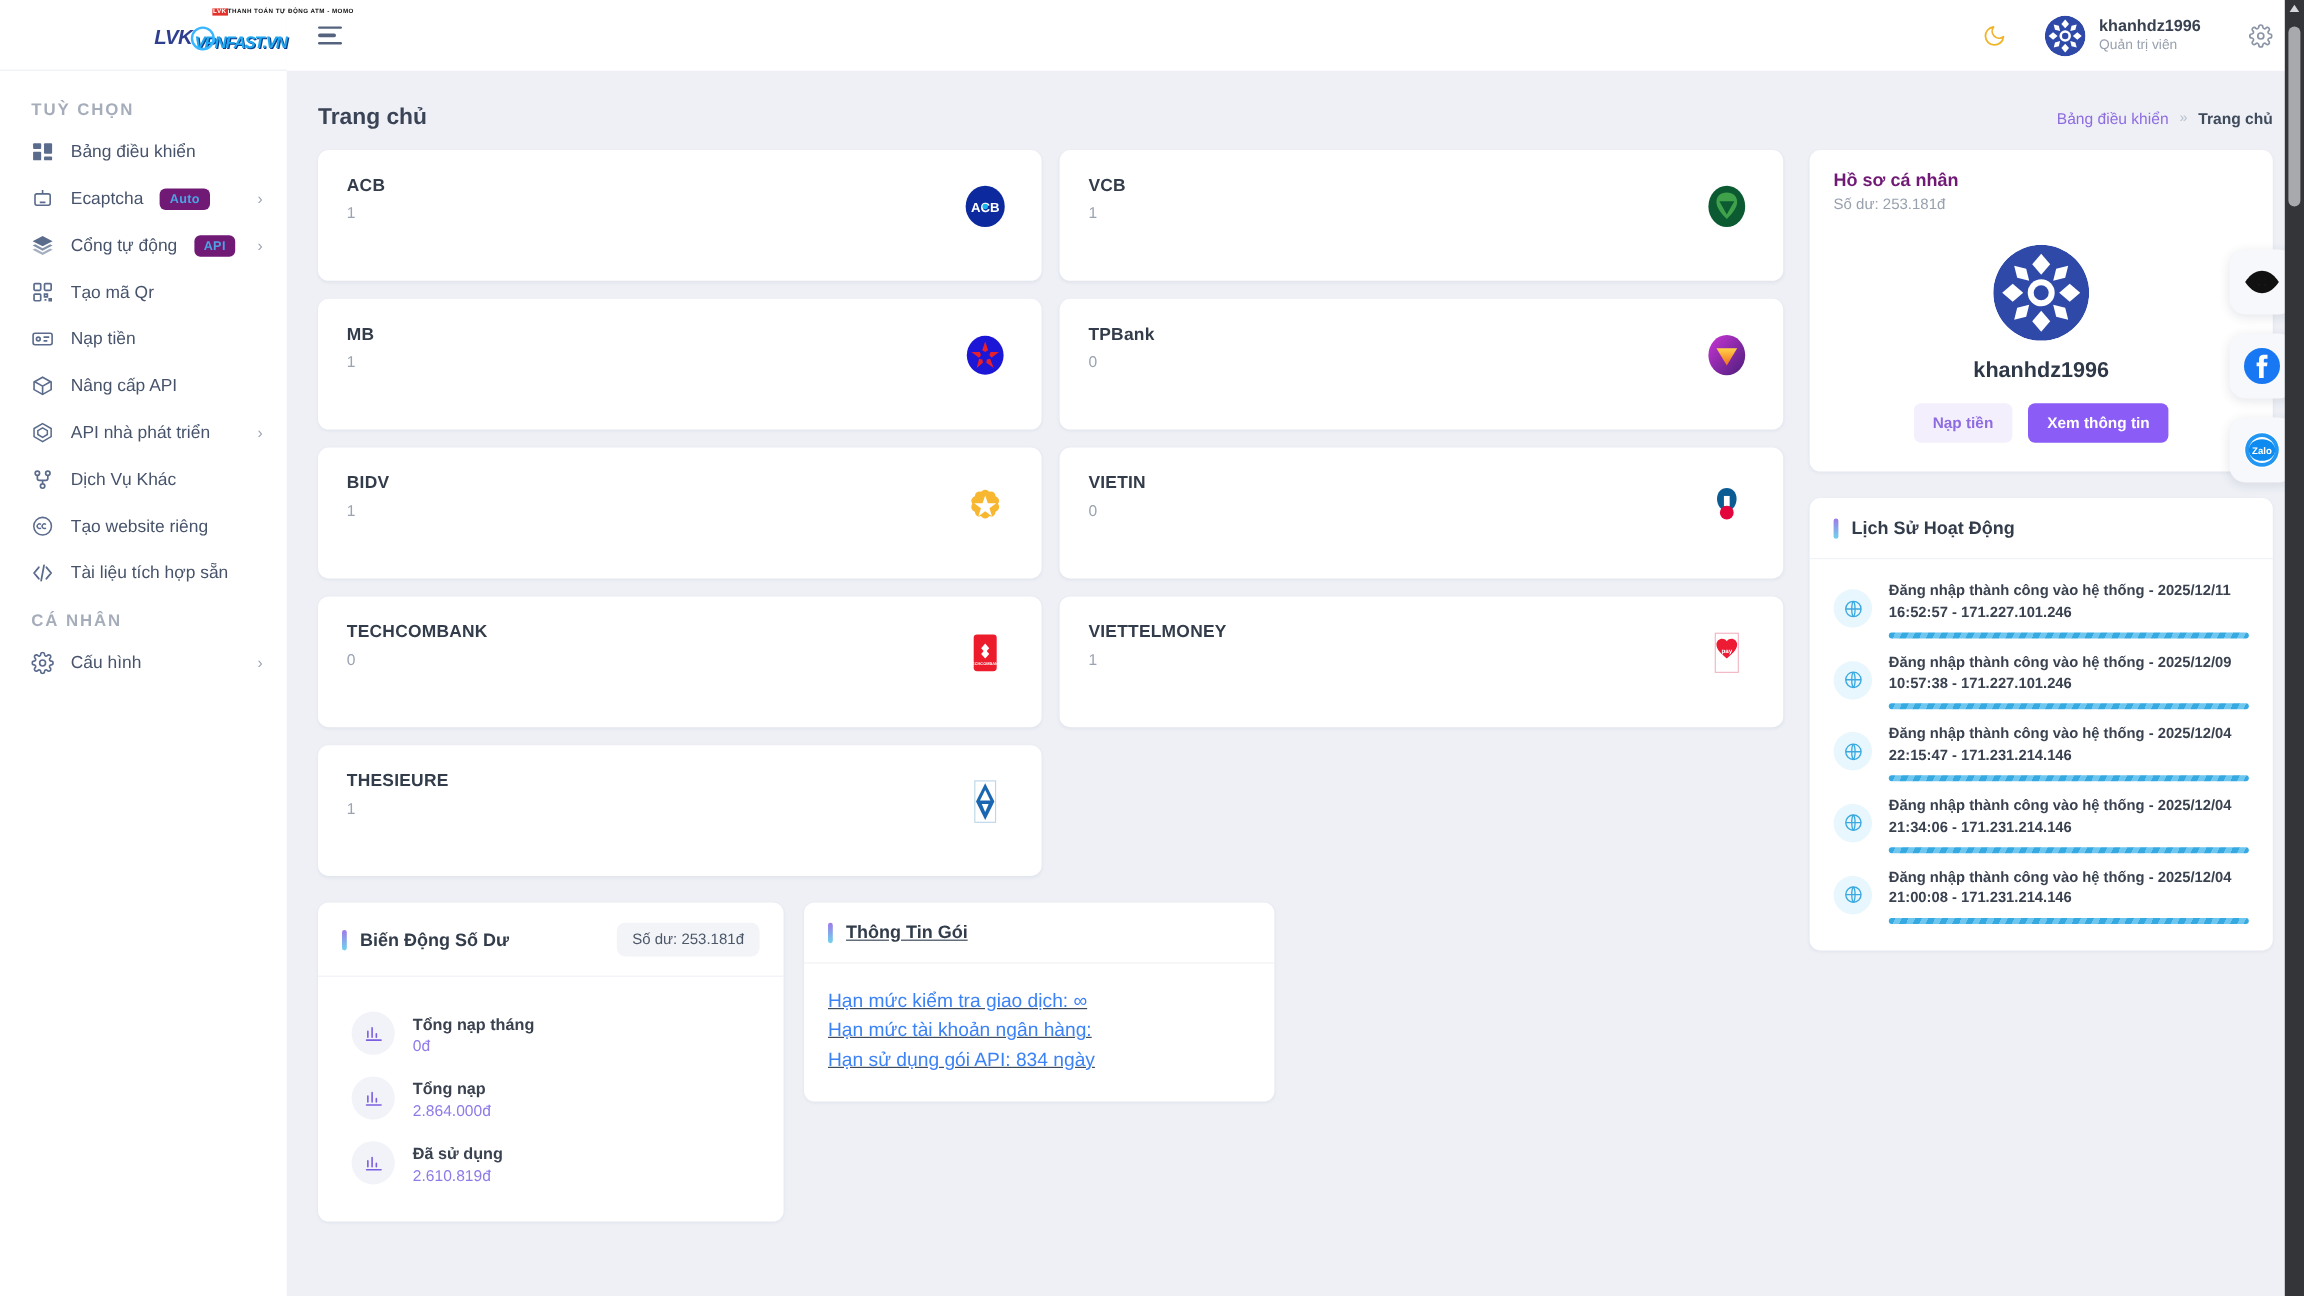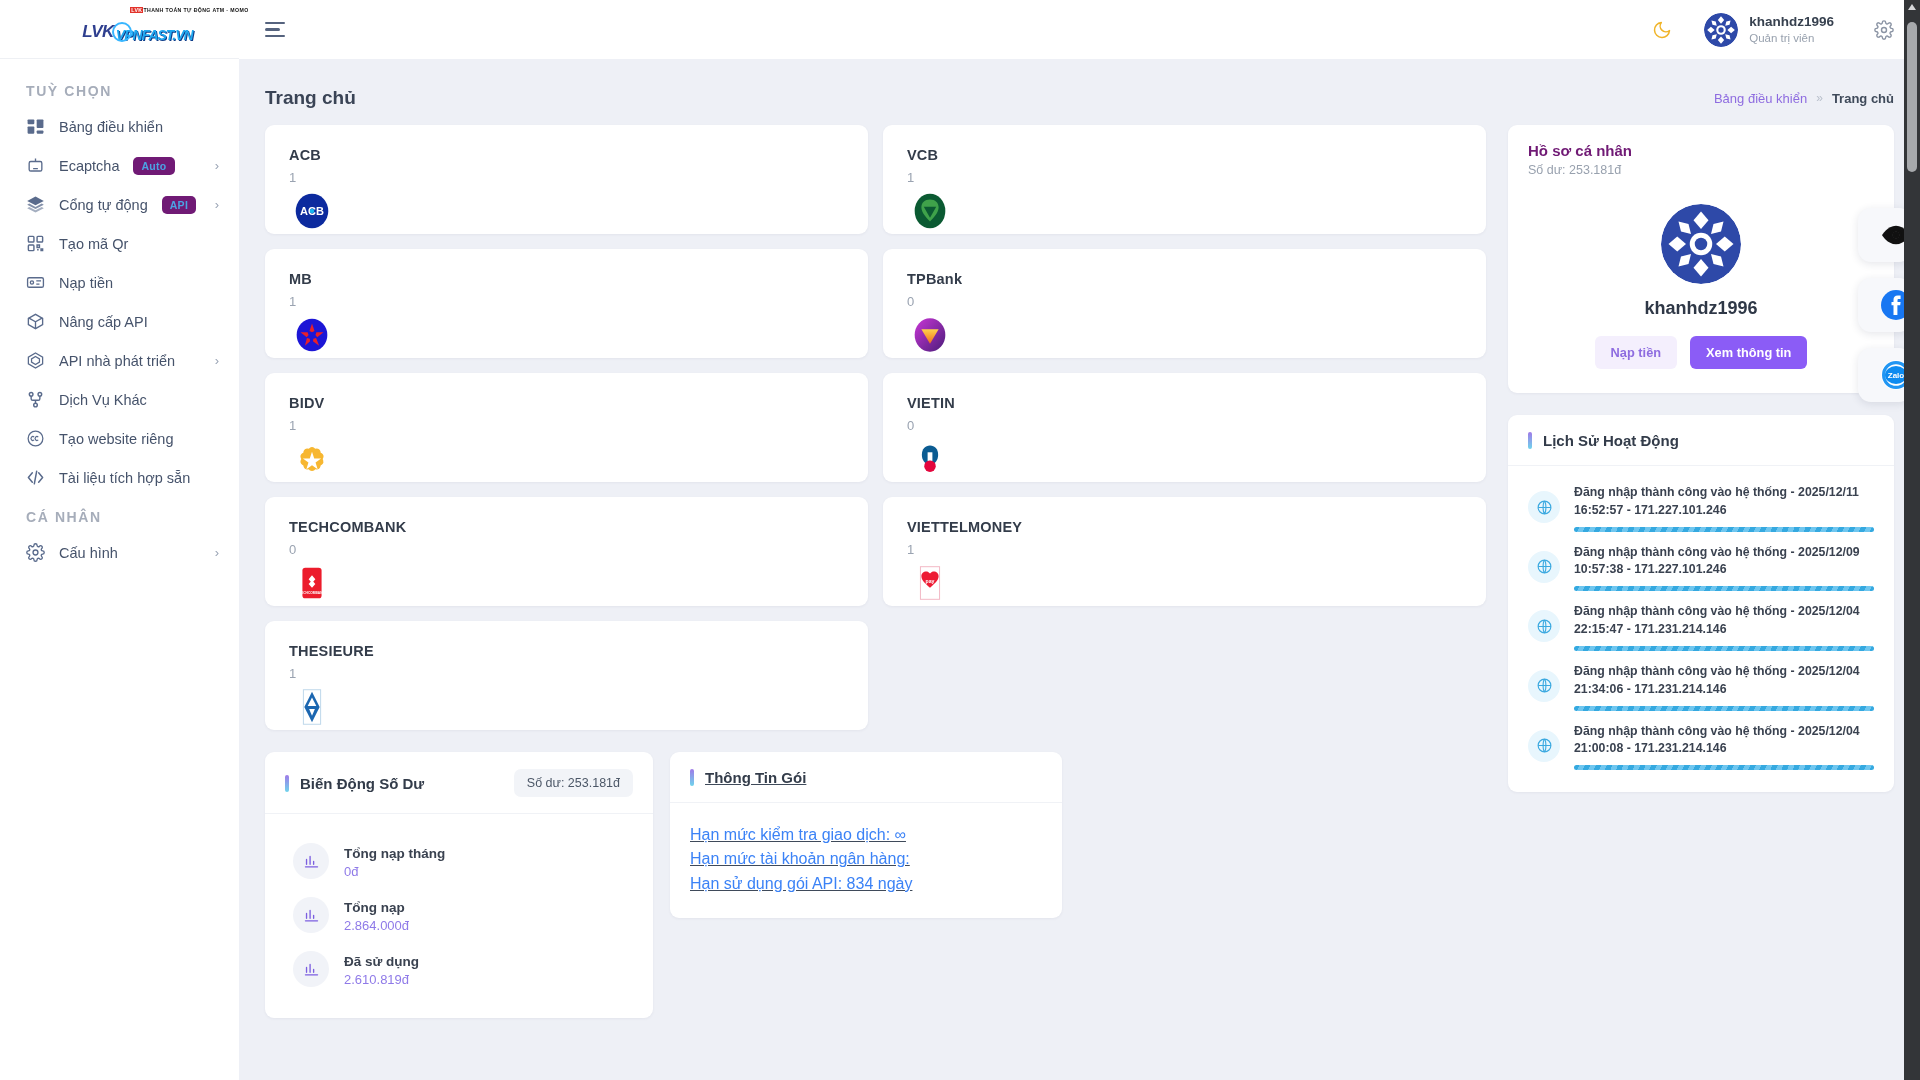--- a/index.html
+++ b/index.html
@@ -11,21 +11,21 @@
     -webkit-font-smoothing:antialiased;
   }
   .app { display:flex; width:1920px; height:1080px; position:relative; }
 
   
   .sidebar {
     width:239px; min-width:239px; height:1080px; background:#ffffff;
     display:flex; flex-direction:column; position:relative; z-index:5;
   }
   .logo-wrap {
-    height:59px; display:flex; align-items:center; justify-content:center;
+    height:59px; display:flex; align-items:center; justify-content:flex-end;
     border-bottom:1px solid #eef0f4;
     padding-left:36px;
   }
   .logo { display:flex; align-items:flex-end; gap:2px; position:relative; padding-top:6px;}
   .logo .lvk {
     font-family:"Liberation Sans", sans-serif; font-weight:bold; font-style:italic;
     font-size:17px; color:#2f3f8f; letter-spacing:-.5px; position:relative; z-index:2;
   }
   .logo .ring {
     position:absolute; left:30px; top:6px; width:20px; height:20px; border-radius:50%;
@@ -93,21 +93,21 @@
     overflow:hidden;
   }
   .col-left { flex:1; min-width:0; }
   .col-right { width:386px; min-width:386px; }
 
   
   .bank-grid { display:grid; grid-template-columns:1fr 1fr; gap:15px 15px; }
   .bank-card {
     background:#fff; border-radius:9px; height:109px; padding:22px 24px 0 24px;
     display:flex; justify-content:space-between; box-shadow:0 1px 3px rgba(30,40,70,.055);
-    cursor:pointer; position:relative;flex-direction:column;
+    cursor:pointer; position:relative;
   }
   .bank-name { font-size:14.5px; font-weight:bold; color:#333c4a; letter-spacing:.2px;}
   .bank-count { font-size:13px; color:#9aa3b1; margin-top:7px; }
   .bank-logo { width:46px; height:46px; margin-top:2px; display:flex; align-items:center; justify-content:center;}
   .bank-logo svg { width:46px; height:46px; display:block; }
 
   
   .bottom-row { display:flex; gap:17px; margin-top:22px; align-items:flex-start; }
   .panel { background:#fff; border-radius:9px; box-shadow:0 1px 3px rgba(30,40,70,.055); }
   .panel-head {
@@ -159,21 +159,21 @@
     background:repeating-linear-gradient(115deg,#35a9e0 0 5px,#6fc6ef 5px 10px);
   }
 
   
   .social-rail {
     position:absolute; right:8px; top:208px; display:flex; flex-direction:column; gap:16px; z-index:30;
   }
   .social-btn {
     width:54px; height:54px; border-radius:13px; background:#f7f8fb;
     box-shadow:0 2px 9px rgba(40,50,80,.12); display:flex; align-items:center;
-    justify-content:flex-end; cursor:pointer;
+    justify-content:center; cursor:pointer;
   }
   .social-btn svg { width:32px; height:32px; display:block; }
 
   
   .scrollbar { position:absolute; right:0; top:0; width:16px; height:1080px; background:#333538; z-index:40; }
   .scroll-thumb { position:absolute; top:22px; left:3px; width:10px; height:150px; background:#a7a9ac; border-radius:5px;}
   .scroll-arrow { position:absolute; top:4px; left:4px; width:0;height:0;border-left:4px solid transparent;border-right:4px solid transparent;border-bottom:6px solid #d6d7d9;}
 </style>
 </head>
 <body>

